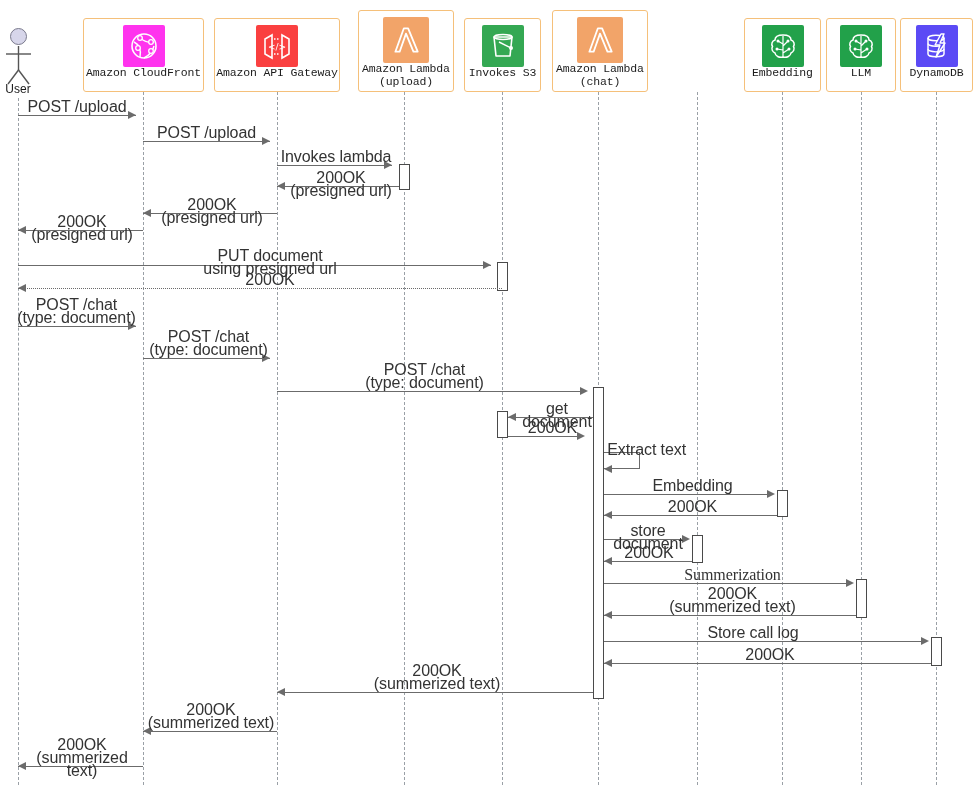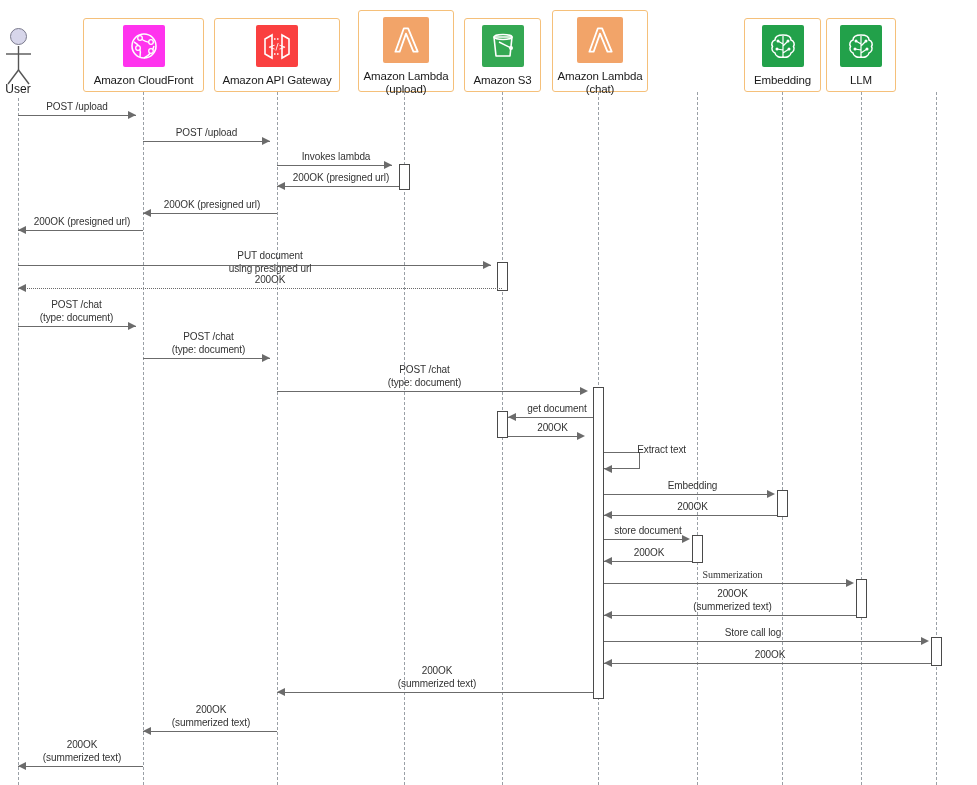--- a/index.html
+++ b/index.html
@@ -31,23 +31,24 @@
     width: 42px; height: 42px;
     border-radius: 2px;
     display: flex; align-items: center; justify-content: center;
     flex: 0 0 auto;
   }
   .phead .plabel {
     font-size: 11.5px;
     color: #1b1b1b;
     text-align: center;
     line-height: 12.5px;
-    margin-top: 7px;
+    margin-top: 0;
     white-space: pre-line;
     letter-spacing: -0.15px;
+    font-family: Liberation Mono, monospace;
   }
   
   .actor-head {
     position: absolute;
     width: 17px; height: 17px;
     border-radius: 50%;
     background: #d7d6ea;
     border: 1px solid #7a7a8c;
     box-sizing: border-box;
   }
@@ -82,21 +83,21 @@
   .arrowhead {
     position: absolute;
     width: 0; height: 0;
     border-top: 4px solid transparent;
     border-bottom: 4px solid transparent;
   }
   .arrowhead.right { border-left: 8px solid #6b6b6b; }
   .arrowhead.left  { border-right: 8px solid #6b6b6b; }
   .msglabel {
     position: absolute;
-    font-size: 10px;
+    font-size: 16px;
     color: #333333;
     text-align: center;
     line-height: 13px;
     white-space: pre-line;
     letter-spacing: -0.1px;
     background: transparent;
   }
   
   .selfcall {
     position: absolute;
@@ -162,21 +163,21 @@
 
   <div class="phead" style="left:464px;top:18px;width:77px;height:74px;">
     <div class="ico" style="background:#34a853;">
       <svg width="32" height="32" viewBox="0 0 32 32">
         <path d="M7 7 L9 26 L23 26 L25 7 Z" fill="none" stroke="#fff" stroke-width="1.6" stroke-linejoin="round"></path>
         <ellipse cx="16" cy="7" rx="9" ry="2.6" fill="none" stroke="#fff" stroke-width="1.5"></ellipse>
         <line x1="12" y1="12" x2="24" y2="18" stroke="#fff" stroke-width="1.4"></line>
         <circle cx="24" cy="18" r="2" fill="#fff"></circle>
       </svg>
     </div>
-    <div class="plabel">Amazon S3</div>
+    <div class="plabel">Invokes S3</div>
   </div>
 
   <div class="phead" style="left:552px;top:10px;width:96px;height:82px;">
     <div class="ico" style="background:#f2a469;width:46px;height:46px;">
       <svg width="34" height="34" viewBox="0 0 32 32">
         <path d="M6 27 L14 5 L18 5 L27 27 L23 27 L16 10 L10 27 Z" fill="none" stroke="#fff" stroke-width="1.7" stroke-linejoin="round"></path>
       </svg>
     </div>
     <div class="plabel">Amazon Lambda
 (chat)</div>
@@ -204,20 +205,32 @@
         <path d="M16 6 L16 27 M11 11 L16 14 M21 11 L16 16 M10 19 L16 20 M22 19 L16 23" fill="none" stroke="#fff" stroke-width="1.2"></path>
         <circle cx="11" cy="11" r="1.5" fill="#fff"></circle>
         <circle cx="21" cy="11" r="1.5" fill="#fff"></circle>
         <circle cx="10" cy="19" r="1.5" fill="#fff"></circle>
         <circle cx="22" cy="19" r="1.5" fill="#fff"></circle>
       </svg>
     </div>
     <div class="plabel">LLM</div>
   </div>
 
+  <div class="phead" style="left:900px;top:18px;width:73px;height:74px;">
+    <div class="ico" style="background:#5b4af5;">
+      <svg width="32" height="32" viewBox="0 0 32 32">
+        <ellipse cx="15" cy="8" rx="8" ry="2.8" fill="none" stroke="#fff" stroke-width="1.5"></ellipse>
+        <path d="M7 8 L7 24 A8 2.8 0 0 0 23 24 L23 8" fill="none" stroke="#fff" stroke-width="1.5"></path>
+        <path d="M7 13.5 A8 2.8 0 0 0 23 13.5" fill="none" stroke="#fff" stroke-width="1.3"></path>
+        <path d="M7 19 A8 2.8 0 0 0 23 19" fill="none" stroke="#fff" stroke-width="1.3"></path>
+        <path d="M20 4 L14 15 L19 15 L15 27 L24 13 L19 13 L23 4 Z" fill="#5b4af5" stroke="#fff" stroke-width="1.4" stroke-linejoin="round"></path>
+      </svg>
+    </div>
+    <div class="plabel">DynamoDB</div>
+  </div>
 
   <div class="lifeline" style="left:18px;  top:98px; height:687px;"></div>
   <div class="lifeline" style="left:143px; top:92px; height:693px;"></div>
   <div class="lifeline" style="left:277px; top:92px; height:693px;"></div>
   <div class="lifeline" style="left:404px; top:92px; height:693px;"></div>
   <div class="lifeline" style="left:502px; top:92px; height:693px;"></div>
   <div class="lifeline" style="left:598px; top:92px; height:693px;"></div>
   <div class="lifeline" style="left:697px; top:92px; height:693px;"></div>
   <div class="lifeline" style="left:782px; top:92px; height:693px;"></div>
   <div class="lifeline" style="left:861px; top:92px; height:693px;"></div>

